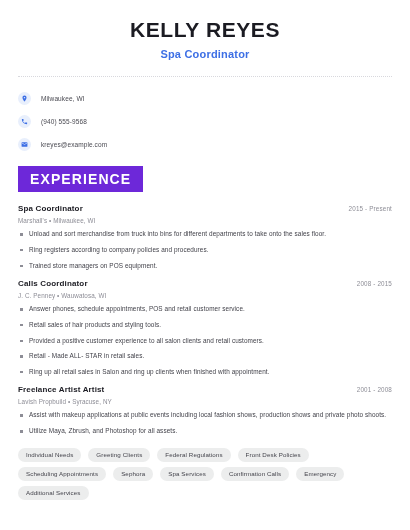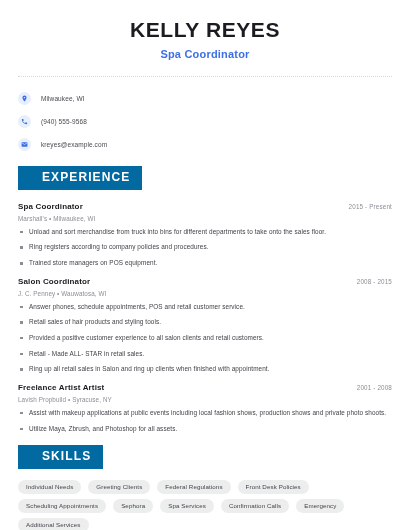--- a/index.html
+++ b/index.html
@@ -78,26 +78,26 @@
     color: #4a4a52;
     letter-spacing: 0.1px;
   }
 
   
   .section {
     margin-top: 12px;
   }
   .section-badge {
     display: inline-block;
-    background: #0369a1;
+    background: #6d28d9;
     color: #ffffff;
-    font-size: 12px;
+    font-size: 14px;
     font-weight: bold;
     letter-spacing: 1.1px;
-    padding: 4px 12px 4px 24px;
+    padding: 4px 12px 4px 12px;
     line-height: 1.3;
   }
 
   
   .exp-list {
     margin-top: 12px;
   }
   .exp-item {
     margin-bottom: 9px;
   }
@@ -225,21 +225,21 @@
         <div class="exp-org">Marshall's • Milwaukee, WI</div>
         <ul class="bullets">
           <li>Unload and sort merchandise from truck into bins for different departments to take onto the sales floor.</li>
           <li>Ring registers according to company policies and procedures.</li>
           <li>Trained store managers on POS equipment.</li>
         </ul>
       </div>
 
       <div class="exp-item">
         <div class="exp-head">
-          <span class="exp-role">Salon Coordinator</span>
+          <span class="exp-role">Calls Coordinator</span>
           <span class="exp-dates">2008 - 2015</span>
         </div>
         <div class="exp-org">J. C. Penney • Wauwatosa, WI</div>
         <ul class="bullets">
           <li>Answer phones, schedule appointments, POS and retail customer service.</li>
           <li>Retail sales of hair products and styling tools.</li>
           <li>Provided a positive customer experience to all salon clients and retail customers.</li>
           <li>Retail - Made ALL- STAR in retail sales.</li>
           <li>Ring up all retail sales in Salon and ring up clients when finished with appointment.</li>
         </ul>
@@ -254,21 +254,20 @@
         <ul class="bullets">
           <li>Assist with makeup applications at public events including local fashion shows, production shows and private photo shoots.</li>
           <li>Utilize Maya, Zbrush, and Photoshop for all assets.</li>
         </ul>
       </div>
 
     </div>
   </div>
 
   <div class="section">
-    <span class="section-badge">SKILLS</span>
 
     <div class="skills-wrap">
       <span class="skill-tag">Individual Needs</span>
       <span class="skill-tag">Greeting Clients</span>
       <span class="skill-tag">Federal Regulations</span>
       <span class="skill-tag">Front Desk Policies</span>
       <span class="skill-tag">Scheduling Appointments</span>
       <span class="skill-tag">Sephora</span>
       <span class="skill-tag">Spa Services</span>
       <span class="skill-tag">Confirmation Calls</span>

